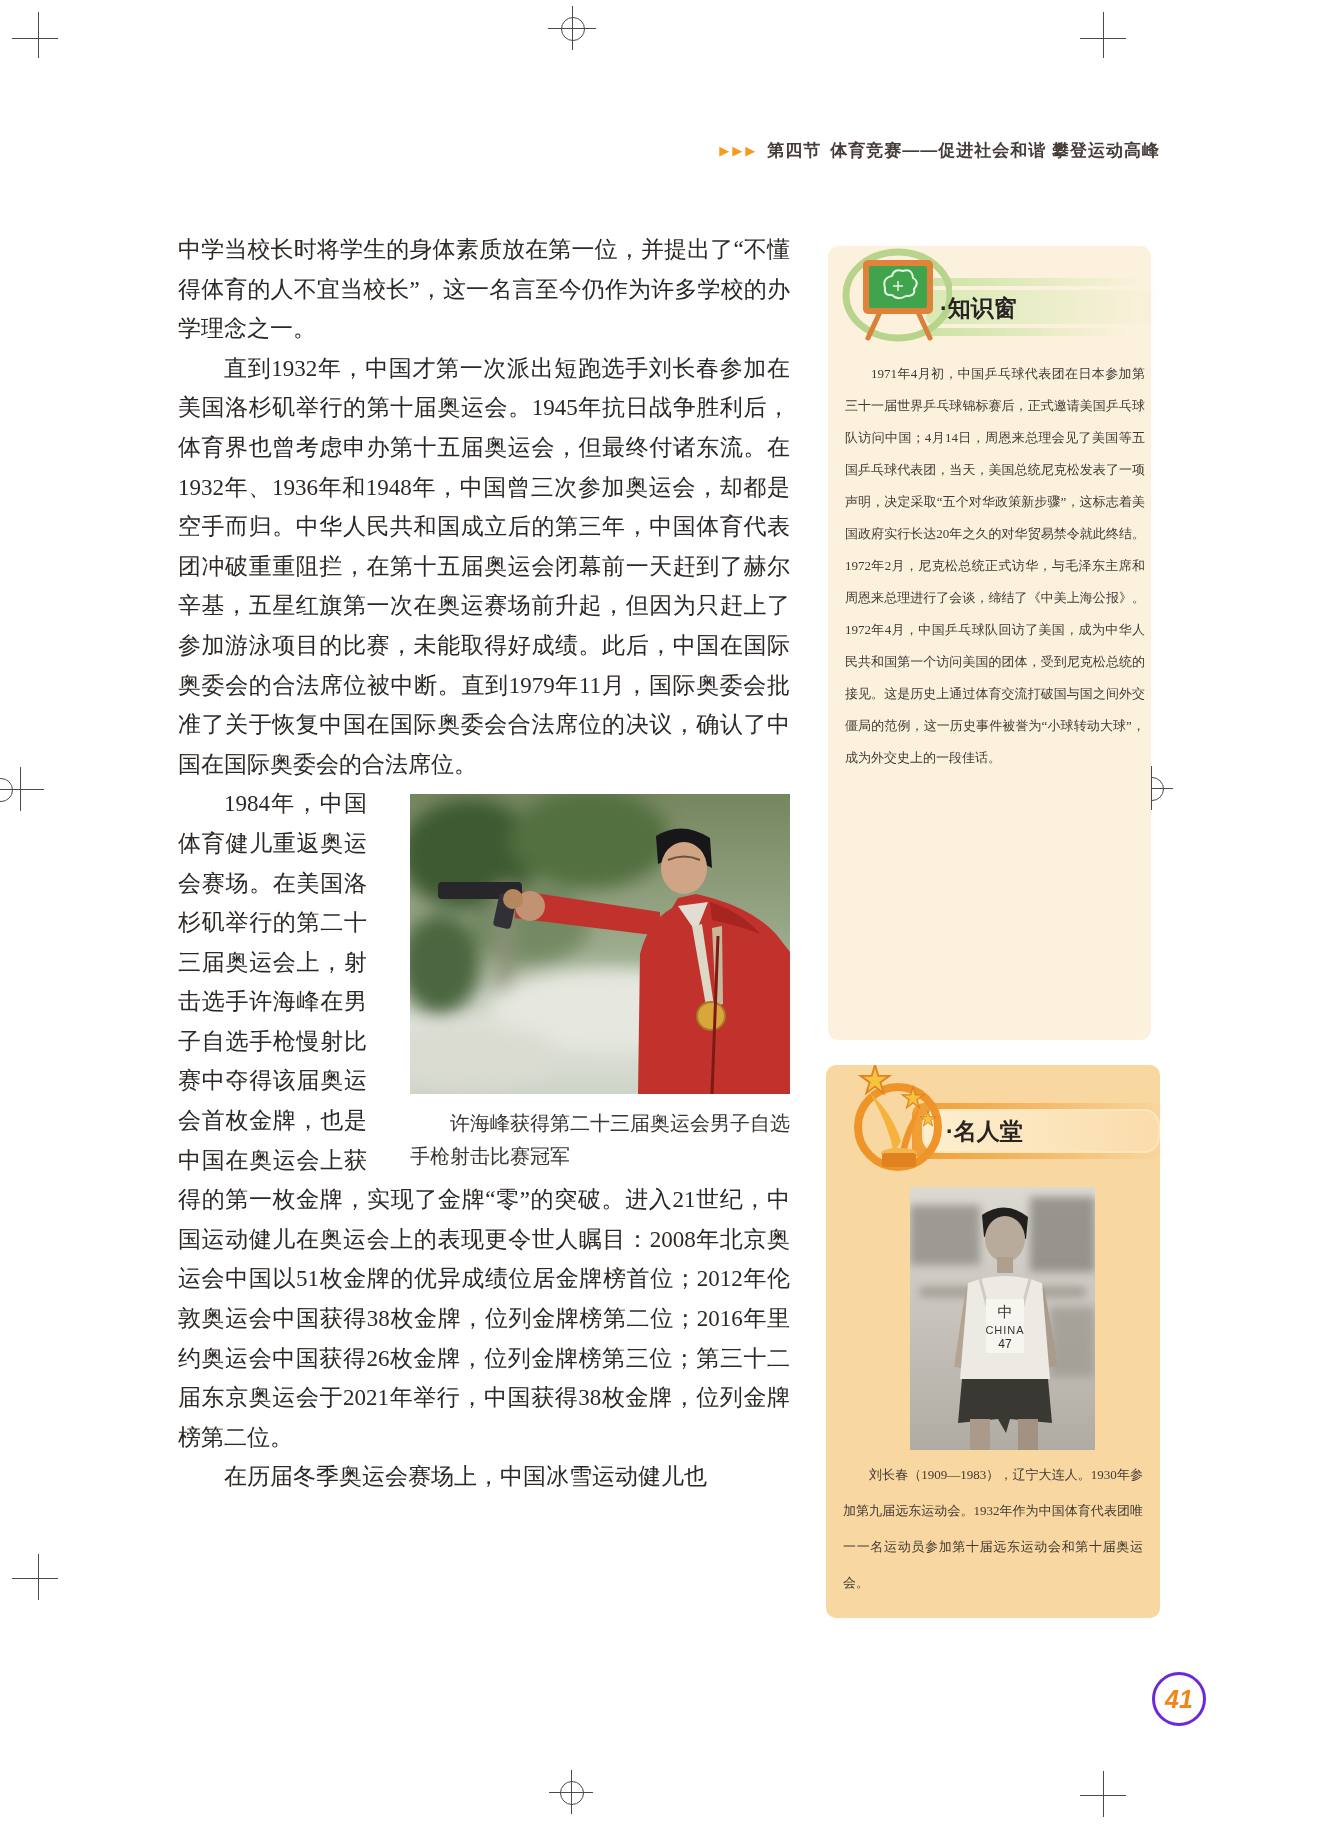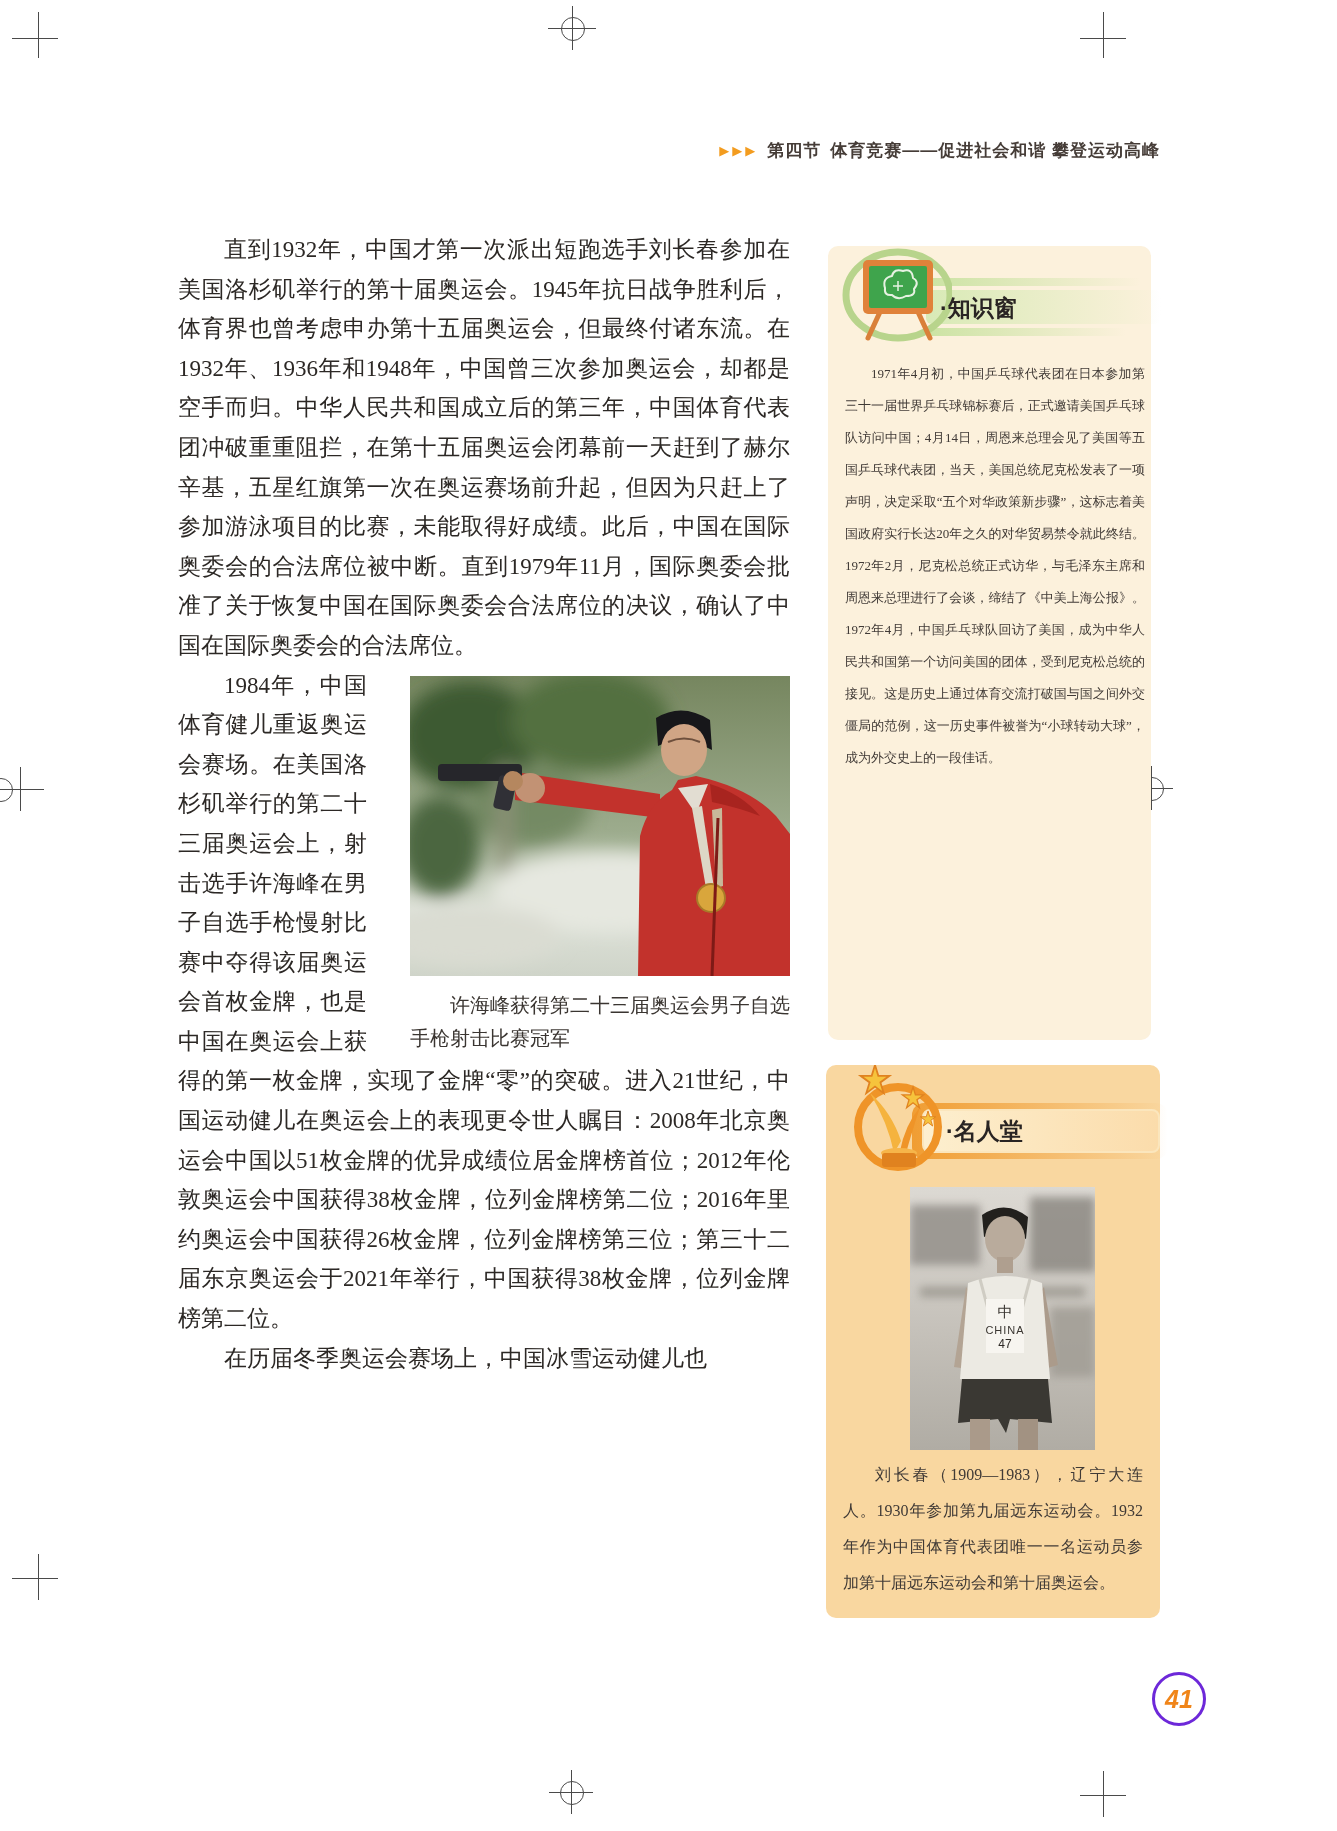--- a/index.html
+++ b/index.html
@@ -41,27 +41,27 @@
   .kw-title{position:absolute;left:112px;top:47px;font-family:"Liberation Sans","DejaVu Sans",sans-serif;
             font-size:23px;font-weight:bold;color:#292423;}
   .kw-body{position:absolute;left:17px;top:112px;width:300px;font-size:13px;line-height:32px;
            text-align:justify;text-indent:2em;color:#403a36;}
 
   
   .hf-box{position:absolute;left:826px;top:1065px;width:334px;height:553px;background:#f9d7a0;border-radius:10px;}
   .hf-icon{position:absolute;left:22px;top:0px;width:104px;height:110px;}
   .hf-band{position:absolute;left:86px;top:38px;width:256px;height:56px;border-radius:12px;
            background:linear-gradient(90deg,#f09d33,rgba(249,215,160,0));}
-  .hf-pill{position:absolute;left:96px;top:44px;width:238px;height:44px;border-radius:8px;
+  .hf-pill{position:absolute;left:96px;top:44px;width:238px;height:44px;border-radius:16px;
            border:2px solid #fbe6bd;background:linear-gradient(90deg,#fdefcf,#fbdcab);
            display:flex;align-items:center;padding-left:22px;box-sizing:border-box;}
   .hf-title{font-family:"Liberation Sans","DejaVu Sans",sans-serif;font-size:23px;font-weight:bold;color:#292423;}
   .hf-photo{position:absolute;left:84px;top:122px;width:185px;height:263px;overflow:hidden;background:#c7c3bc;}
   .hf-photo svg{display:block;width:100%;height:100%;}
-  .hf-body{position:absolute;left:17px;top:392px;width:300px;font-size:16px;line-height:36px;
+  .hf-body{position:absolute;left:17px;top:392px;width:300px;font-size:13px;line-height:36px;
            text-align:justify;text-indent:2em;color:#403a36;}
 
   
   .page-num{position:absolute;left:1152px;top:1672px;width:54px;height:54px;border:3px solid #6d28d9;
             border-radius:50%;box-sizing:border-box;background:#fff;display:flex;align-items:center;
             justify-content:center;font-family:"Liberation Sans","DejaVu Sans",sans-serif;
             font-weight:bold;font-style:italic;font-size:25px;color:#f08519;}
 </style>
 </head>
 <body>
@@ -91,20 +91,21 @@
     <div class="tm tm-v" style="left:1103px;top:1771px;height:46px;"></div>
   </div>
 
   <div class="page-header">
     <span class="arrows">▶▶▶</span>
     <span>第四节</span>
     <span>体育竞赛——促进社会和谐  攀登运动高峰</span>
   </div>
 
   <div class="main-col">
+    <p class="para first">中学当校长时将学生的身体素质放在第一位，并提出了“不懂得体育的人不宜当校长”，这一名言至今仍作为许多学校的办学理念之一。</p>
     <p class="para">直到1932年，中国才第一次派出短跑选手刘长春参加在美国洛杉矶举行的第十届奥运会。1945年抗日战争胜利后，体育界也曾考虑申办第十五届奥运会，但最终付诸东流。在1932年、1936年和1948年，中国曾三次参加奥运会，却都是空手而归。中华人民共和国成立后的第三年，中国体育代表团冲破重重阻拦，在第十五届奥运会闭幕前一天赶到了赫尔辛基，五星红旗第一次在奥运赛场前升起，但因为只赶上了参加游泳项目的比赛，未能取得好成绩。此后，中国在国际奥委会的合法席位被中断。直到1979年11月，国际奥委会批准了关于恢复中国在国际奥委会合法席位的决议，确认了中国在国际奥委会的合法席位。</p>
 
     <div>
       <figure class="fig" style="margin:10px 0 6px 10px;display:block;padding-left:33px;">
         <div class="fig-photo">
           <svg viewBox="0 0 380 300" preserveAspectRatio="none">
             <defs>
               <linearGradient id="sbg" x1="0" y1="0" x2="0" y2="1">
                 <stop offset="0" stop-color="#76865f"></stop>
                   <stop offset="0.55" stop-color="#9fae90"></stop>

